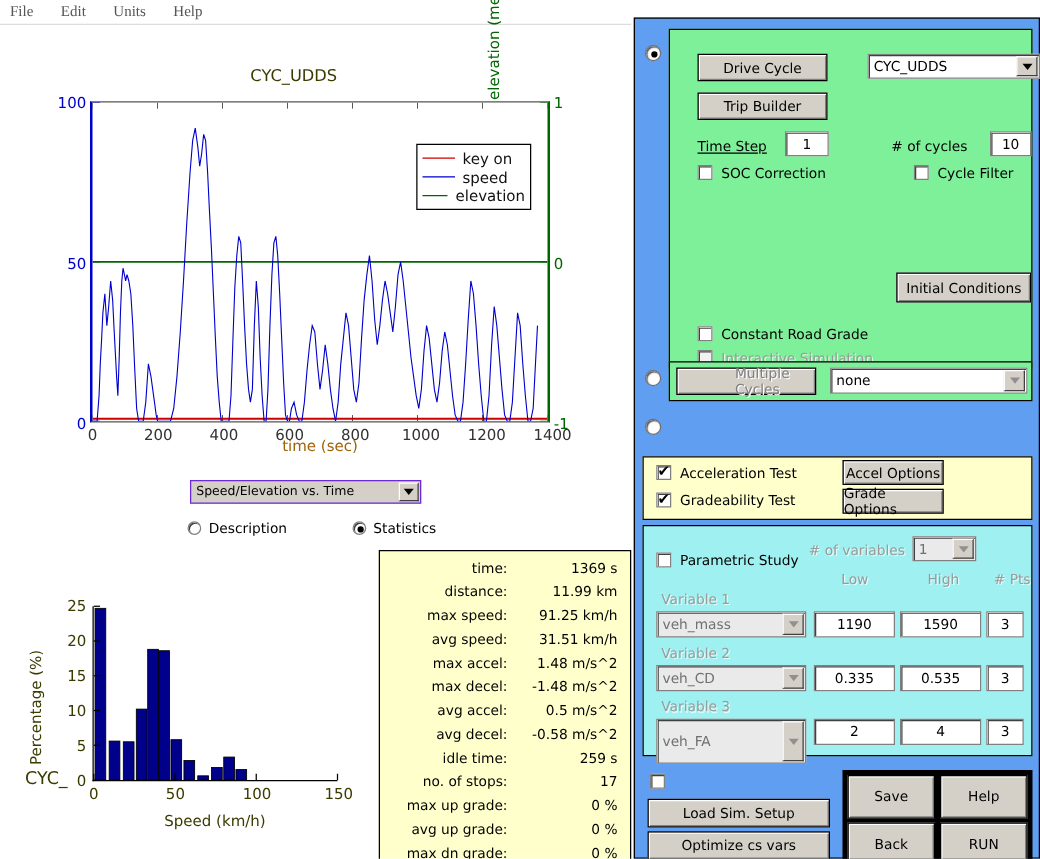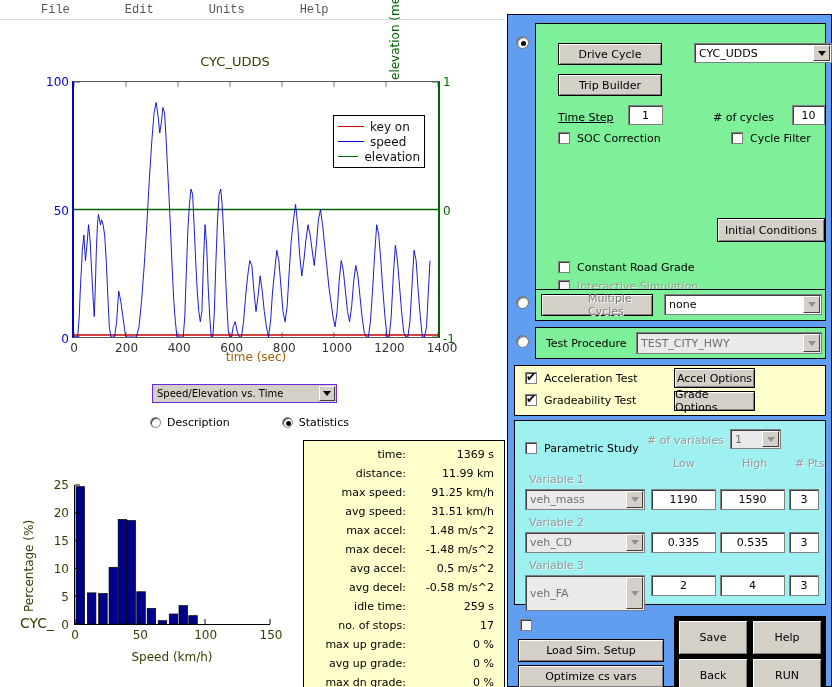--- a/index.html
+++ b/index.html
@@ -17,23 +17,22 @@
   
   #menubar {
     position:absolute; left:0; top:0; width:505px; height:20px;
     background:#ffffff;
     display:flex; align-items:center;
     padding-left:8px;
     border-bottom:1px solid #dcdcdc;
   }
   #menubar .mi {
     font-size:12px; color:#555; margin-right:22px;
-    font-family:Liberation Mono, monospace;
+    font-family:Liberation Serif, serif;
     cursor:default;
-    margin-left:33px;
   }
 
   
   #leftpane { position:absolute; left:0; top:20px; width:505px; height:667px; background:#fff; }
 
   
   #cycplot { position:absolute; left:0; top:8px; width:500px; height:340px; }
   #cyc-title {
     position:absolute; left:0; top:26px; width:470px; text-align:center;
     font-size:13px; color:#3b3b00; font-family:"DejaVu Sans", sans-serif;
@@ -452,29 +451,20 @@
     <div class="btn disabled" style="position:absolute; left:5px; top:4px; width:112px; height:22px;">Multiple Cycles</div>
     <div class="combo" style="position:absolute; left:128px; top:4px; width:158px; height:21px;">
       <span>none</span>
       <span class="abtn">
           <span class="tri-down" style="border-top-color:#909090"></span>
         </span>
     </div>
   </div>
 
   <div class="radio-left" style="left:8px; top:320px;"></div>
-  <div class="grn" style="position:absolute; left:27px; top:312px; width:291px; height:32px;">
-    <div class="lbl" style="left:10px; top:9px;">Test Procedure</div>
-    <div class="combo dis" style="position:absolute; left:100px; top:4px; width:186px; height:22px;">
-      <span>TEST_CITY_HWY</span>
-      <span class="abtn">
-          <span class="tri-down"></span>
-        </span>
-    </div>
-  </div>
 
   <div class="ylw" style="position:absolute; left:6px; top:350px; width:312px; height:51px;">
     <div class="cbx checked" style="left:10px; top:6px;"></div>
     <div class="lbl" style="left:29px; top:6px;">Acceleration Test</div>
     <div class="btn" style="position:absolute; left:159px; top:2px; width:81px; height:20px;">Accel Options</div>
 
     <div class="cbx checked" style="left:10px; top:28px;"></div>
     <div class="lbl" style="left:29px; top:28px;">Gradeability Test</div>
     <div class="btn" style="position:absolute; left:159px; top:25px; width:81px; height:20px;">Grade Options</div>
   </div>

